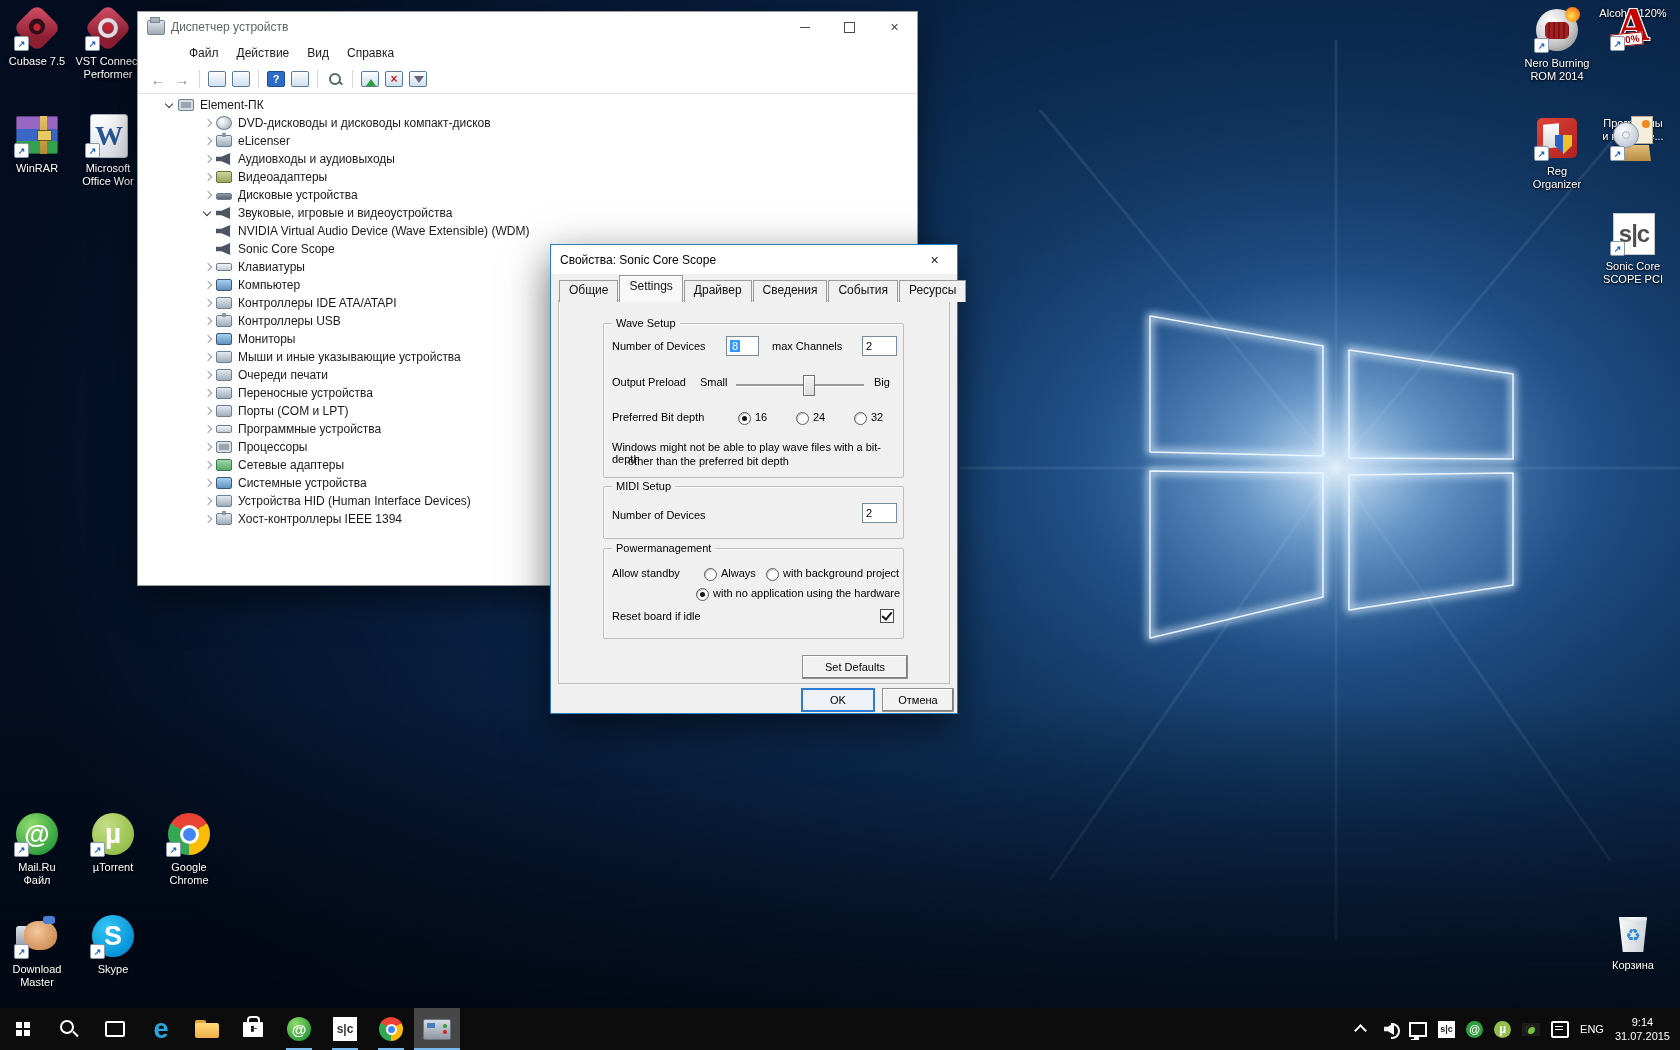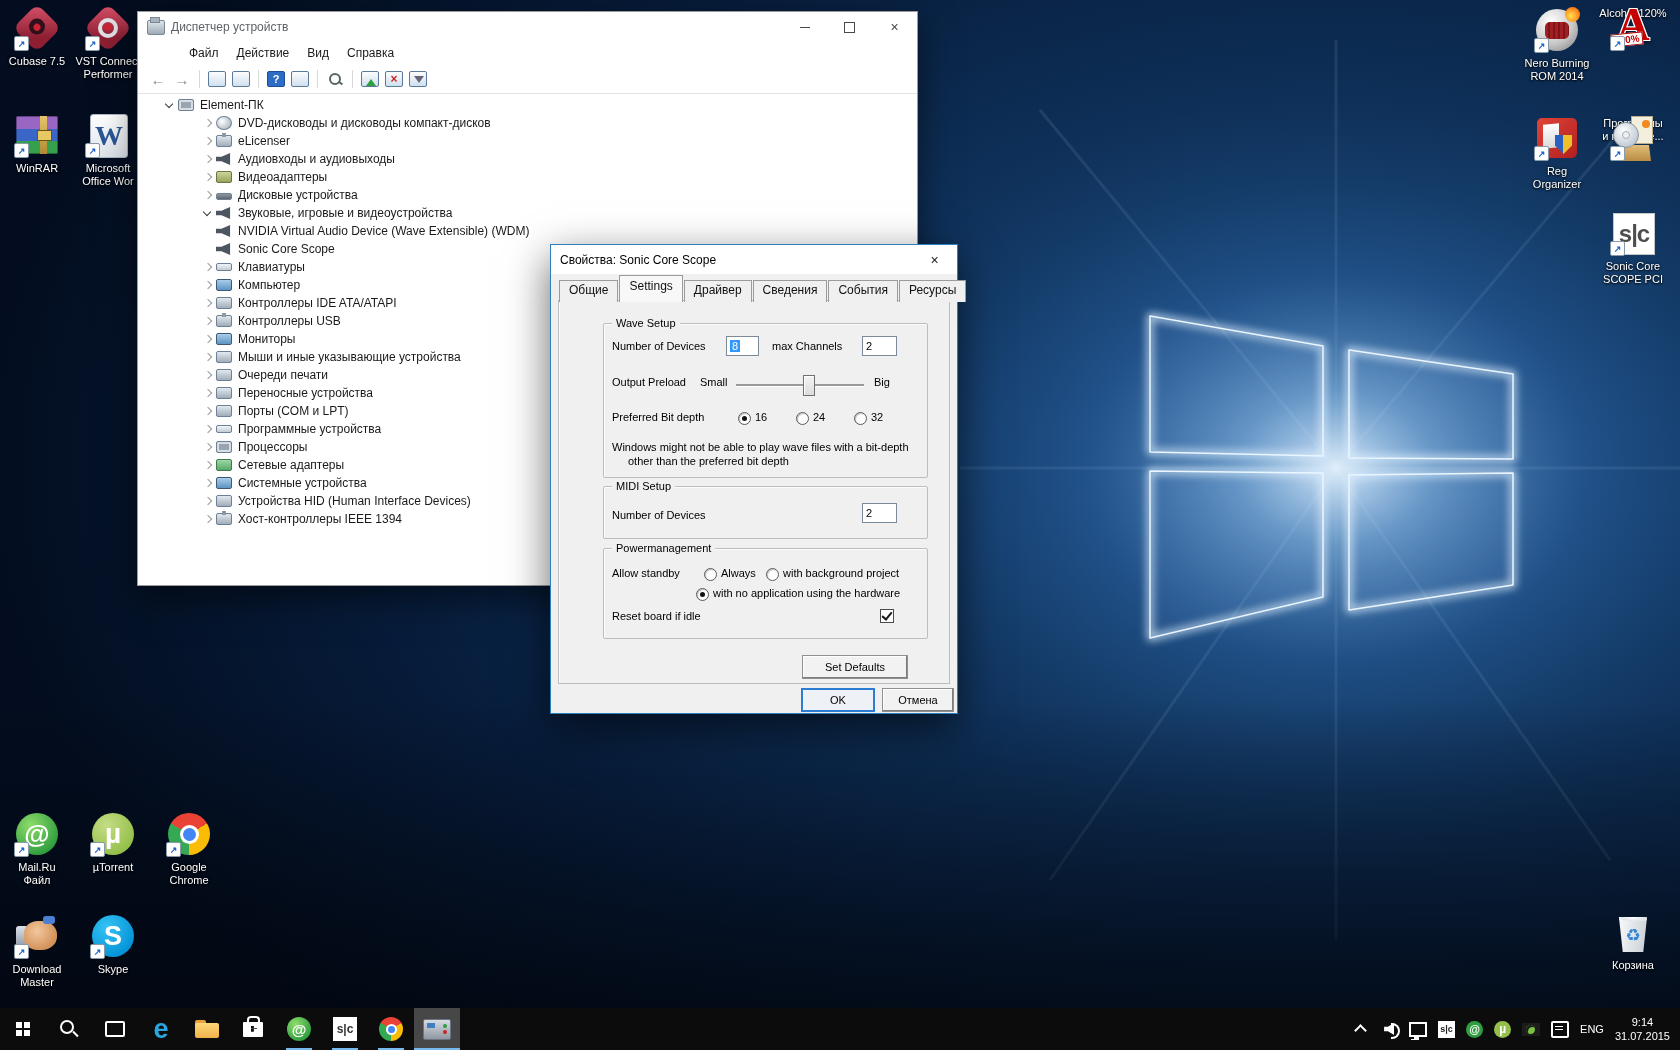--- a/index.html
+++ b/index.html
@@ -154,21 +154,21 @@
   .dlg-title{position:absolute;left:0;top:0;right:0;height:29px;background:#fff;display:flex;align-items:center;}
   .dlg-title-text{margin-left:9px;font-size:12px;color:#000;}
   .dlg-close{margin-left:auto;width:45px;height:29px;display:flex;align-items:center;justify-content:center;
      font-size:14px;color:#222;}
   .tabs{position:absolute;left:8px;top:34px;display:flex;align-items:flex-end;z-index:3;}
   .tab{height:19px;padding:2px 9px 0;border:1px solid #9b9b9b;border-bottom:none;background:#f0f0f0;
      font-size:12px;margin-right:1px;color:#111;}
   .tab.active{background:#f8f8f8;height:23px;margin-top:-4px;padding-top:3px;position:relative;z-index:4;}
   .tabpage{position:absolute;left:7px;top:55px;width:390px;height:382px;background:#f0f0f0;
      border:1px solid #bdbdbd;box-shadow:inset 1px 1px 0 #fbfbfb;z-index:2;}
-  .group{position:absolute;border:1px solid #bdbdbd;border-radius:2px;box-shadow:inset 1px 1px 0 #fdfdfd;padding-left:24px;}
+  .group{position:absolute;border:1px solid #bdbdbd;border-radius:2px;box-shadow:inset 1px 1px 0 #fdfdfd;}
   .group .legend{position:absolute;top:-7px;left:8px;background:#f0f0f0;padding:0 4px;font-size:11px;}
   #g-wave{left:44px;top:22px;width:299px;height:153px;}
   #g-midi{left:44px;top:185px;width:299px;height:51px;}
   #g-power{left:44px;top:247px;width:299px;height:89px;}
   .glabel{position:absolute;font-size:11px;white-space:nowrap;}
   .tbox{position:absolute;background:#fff;border:1px solid #7a8a99;height:18px;display:flex;
      align-items:center;padding-left:3px;font-size:11px;}
   .tbox .sel{background:#3297fd;color:#fff;padding:0 2px;}
   .slider-track{position:absolute;height:2px;background:#9a9a9a;box-shadow:0 1px 0 #fff;}
   .slider-thumb{position:absolute;width:10px;height:19px;background:linear-gradient(#f4f4f4,#dcdcdc);

